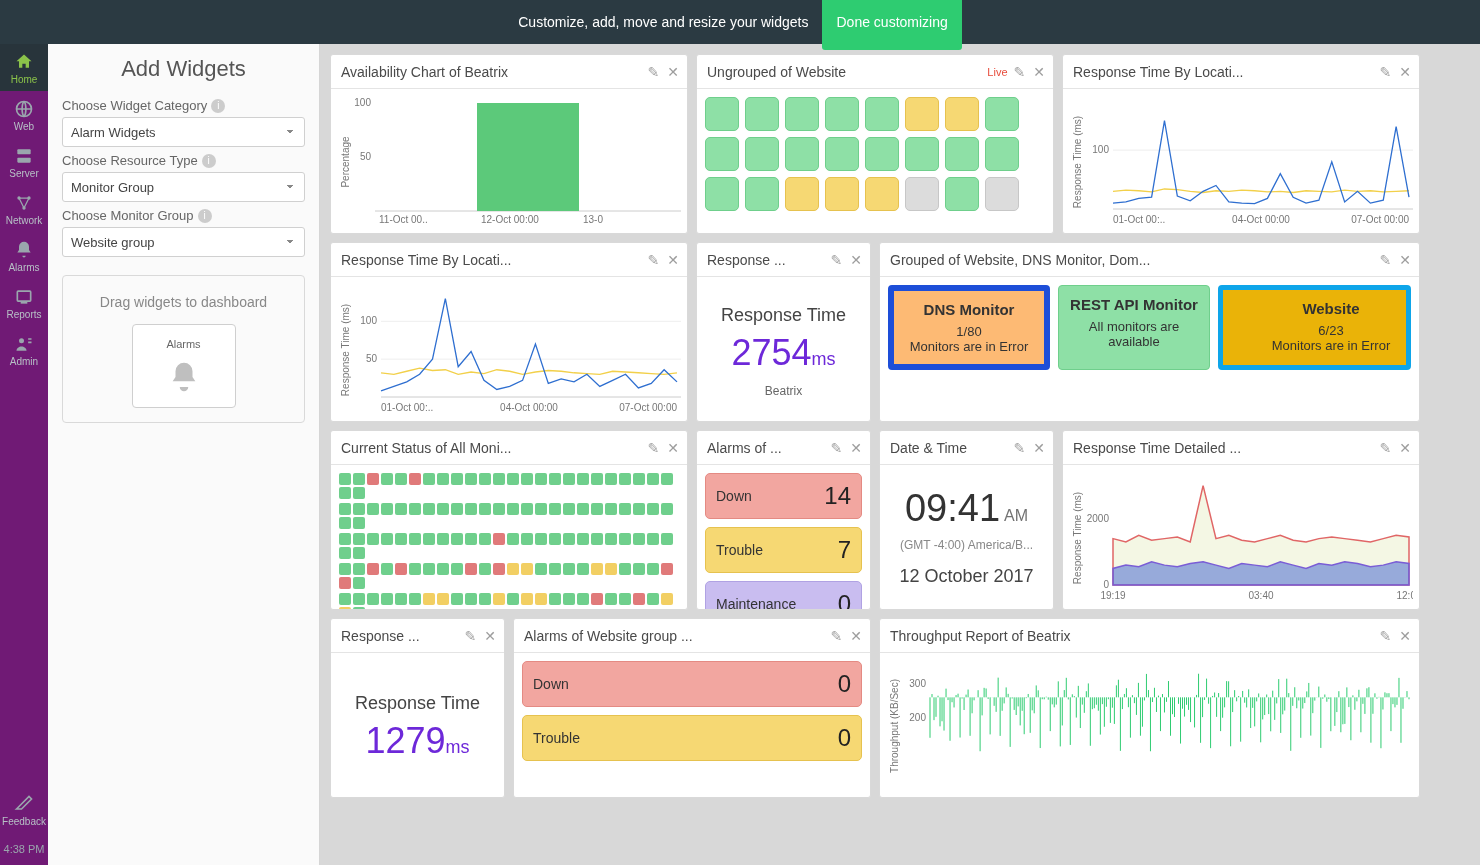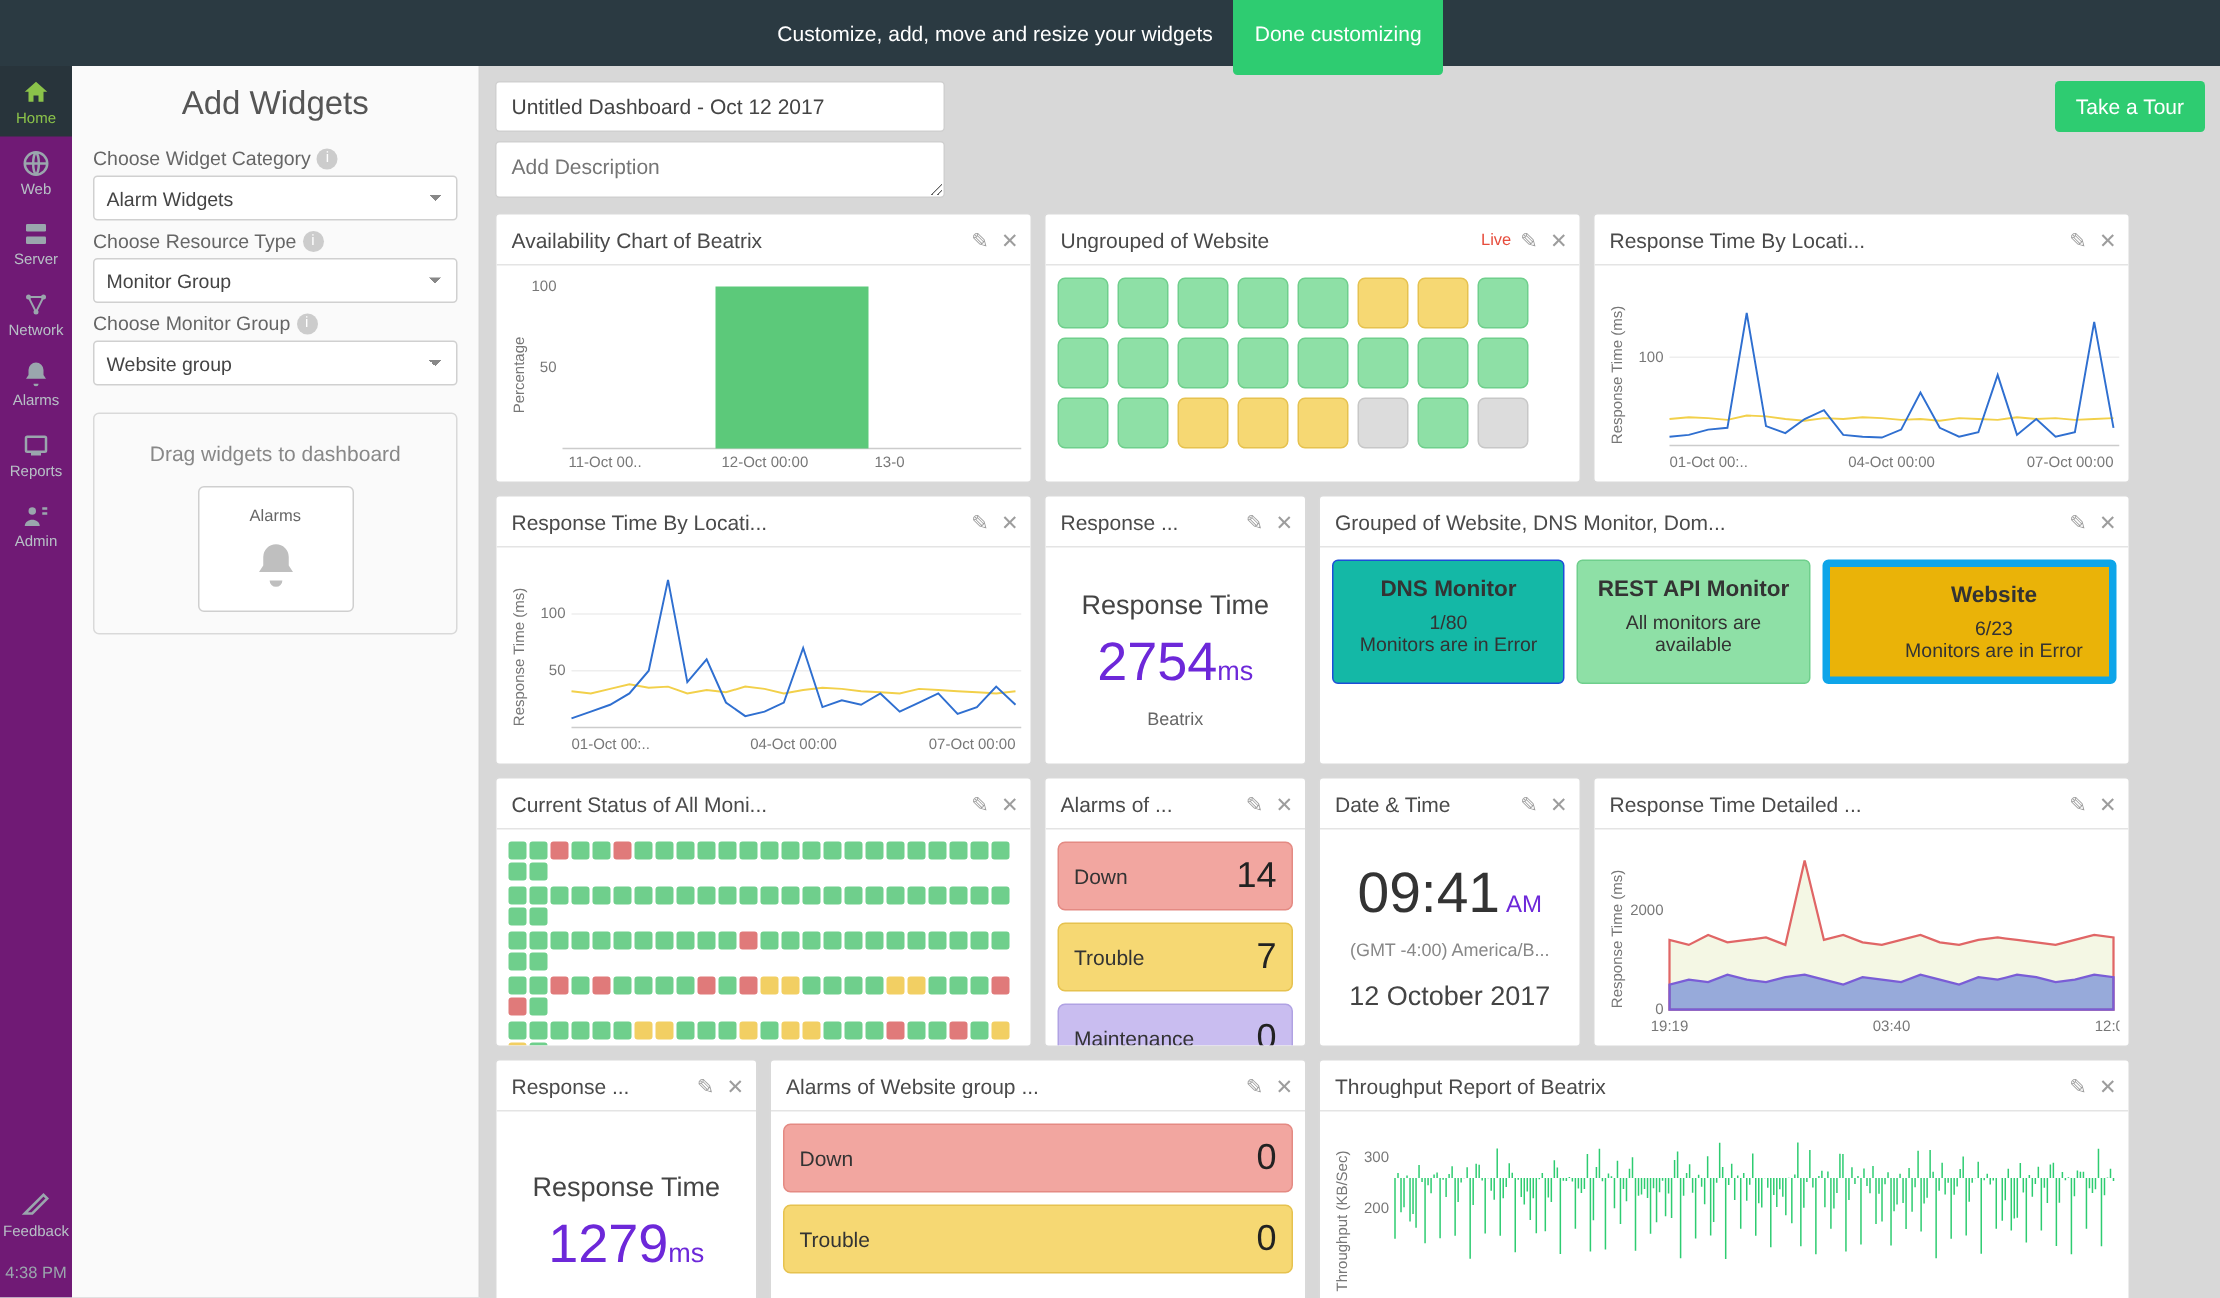--- a/index.html
+++ b/index.html
@@ -48,38 +48,38 @@
 .sm-grid { display:flex; flex-wrap:wrap; gap:2px; }
 .sm { width:12px; height:12px; border-radius:2px; }
 .sm-g { background:#6fcf8c; }
 .sm-r { background:#e07a7a; }
 .sm-y { background:#f2cf63; }
 
 .grp-row { display:flex; gap:8px; }
 .grp-card { flex:1; border-radius:4px; padding:10px 6px; text-align:center; }
 .grp-card .gt { font-weight:700; font-size:15px; margin-bottom:6px; }
 .grp-card .gc { font-size:13px; }
-.gc-red { background:#14b8a6; border:1px solid #1d4ed8; }
+.gc-red { background:#fdba74; border:6px solid #1d4ed8; }
 .gc-green { background:#8ee0a6; border:1px solid #6fcf8c; }
 .gc-yellow { background:#eab308; border:5px solid #0ea5e9;padding-left:39px; }
 
 .alarm-row { display:flex; align-items:center; justify-content:space-between; padding:8px 10px; border-radius:5px; margin-bottom:8px; font-size:14px;}
 .ar-red { background:#f2a6a0; border:1px solid #e48a83; }
 .ar-yellow { background:#f6d873; border:1px solid #e6c24f; }
 .ar-violet { background:#c9bdf0; border:1px solid #b0a2e3; }
 .alarm-row .cnt { font-size:24px; font-weight:400; color:#222; }
 
 .rt-center { display:flex; flex-direction:column; align-items:center; justify-content:center; height:100%; }
 .rt-title { font-size:18px; margin:4px 0 6px; color:#444; }
 .rt-val { font-size:36px; color:#6d28d9; }
 .rt-val .unit { font-size:18px; }
 .rt-sub { font-size:12px; color:#666; margin-top:10px; }
 
 .dt-time { font-size:38px; color:#333; }
-.dt-time .ampm { font-size:16px; color:#6d28d9; margin-left:4px; }
+.dt-time .ampm { font-size:16px; color:#737373; margin-left:4px; }
 .dt-tz { font-size:12px; color:#888; margin:8px 0 14px; max-width:150px; white-space:nowrap; overflow:hidden; text-overflow:ellipsis; }
 .dt-date { font-size:18px; color:#444; }
 svg.chart text { font-size:10px; fill:#777; }
 </style>
 </head>
 <body>
 
 <div class="topbar">
   <span>Customize, add, move and resize your widgets</span>
   <button class="done">Done customizing</button>
@@ -169,27 +169,20 @@
       <div class="widget-chip">
         <div class="chiplabel">Alarms</div>
         <svg viewBox="0 0 24 24">
             <path d="M12 2a6 6 0 016 6v4l2 3H4l2-3V8a6 6 0 016-6zM9 19a3 3 0 006 0"></path>
           </svg>
       </div>
     </div>
   </div>
 
   <div class="main">
-    <div class="headrow">
-      <div style="display:flex; flex-direction:column; gap:6px;">
-        <input class="txt titlebox" value="Untitled Dashboard - Oct 12 2017" style="">
-        <textarea class="txt descbox" placeholder="Add Description" style=""></textarea>
-      </div>
-      <button class="tour-btn">Take a Tour</button>
-    </div>
 
     <div class="grid" id="grid">
 
       <div class="card" style="width:358px;height:180px">
         <div class="card-head">
           <div class="card-title">Availability Chart of Beatrix</div>
           <div class="card-tools">
               <span class="tool">✎</span>
               <span class="tool">✕</span>
             </div>

